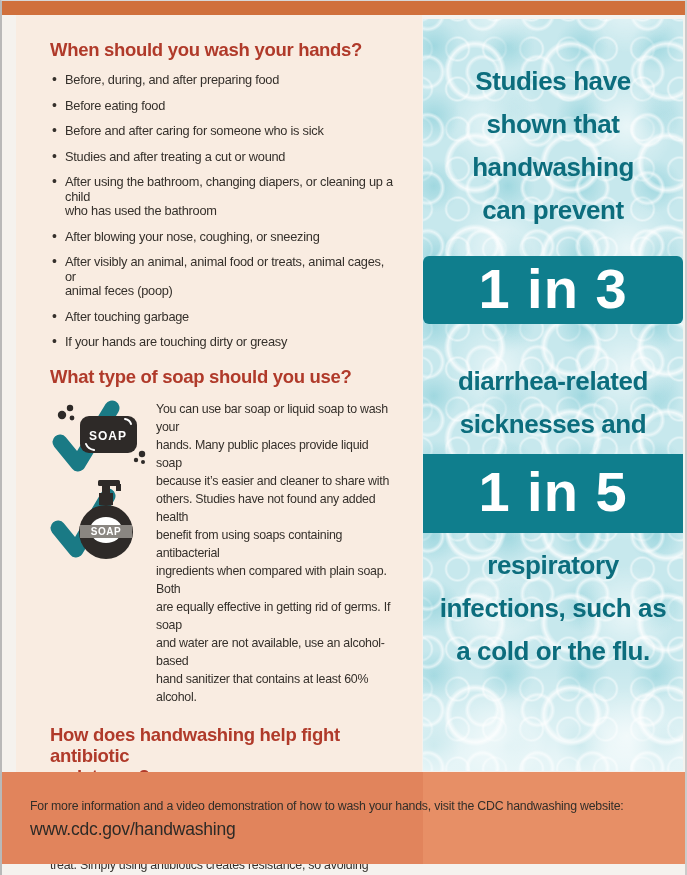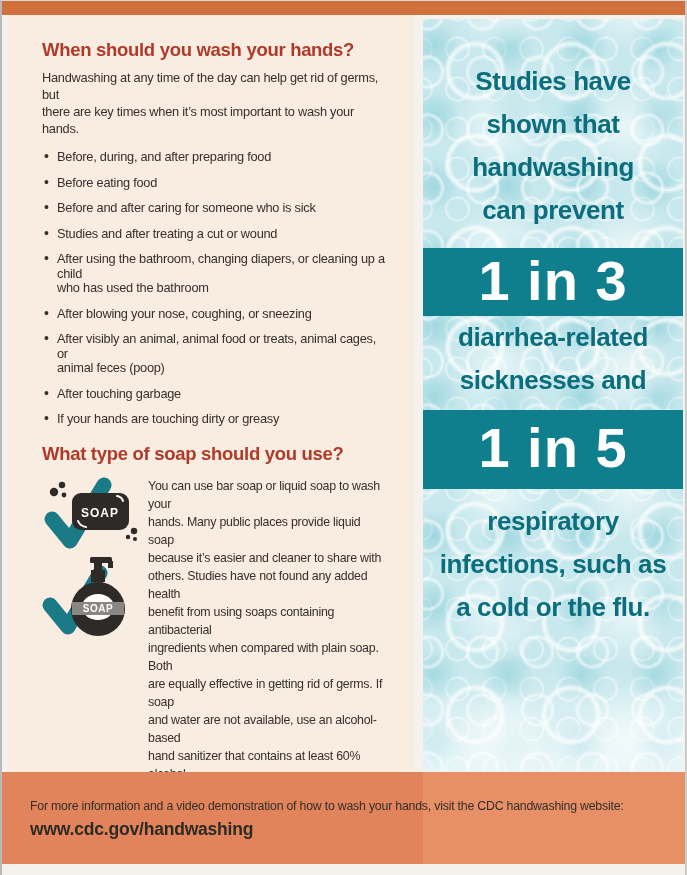--- a/index.html
+++ b/index.html
@@ -27,21 +27,21 @@
     border-right:2px solid #cbcbcb;
     border-top:1px solid #d8d8d8;
     overflow:hidden;
   }
   .topbar{
     position:absolute;left:0;top:0;width:100%;height:14px;
     background:var(--orange-bar);
   }
   
   .left-panel{
-    position:absolute;left:6px;top:14px;width:406px;height:757px;
+    position:absolute;left:14px;top:14px;width:406px;height:757px;
     background:var(--cream);
     padding:24px 24px 0 34px;
     color:var(--body-text);
   }
   .h-red{
     color:var(--heading-red);
     font-size:18.5px;font-weight:bold;letter-spacing:-0.3px;
     line-height:21px;
     white-space:pre-line;
   }
@@ -121,55 +121,53 @@
     white-space:pre-line;
   }
   .lead{padding-top:41px;}
   .banner{
     background:var(--teal-banner);
     color:#ffffff;
     text-align:center;
     font-weight:bold;
     font-size:56px;letter-spacing:1px;
   }
-  .banner-1{margin-top:16px;height:68px;line-height:66px;}
+  .banner-1{margin-top:24px;height:68px;line-height:66px;border-radius:6px;}
   .banner-2{margin-top:8px;height:79px;line-height:76px;text-align:center;}
-  .mid{padding-top:0;}
+  .mid{padding-top:0;margin-top:36px;}
   .tail{padding-top:11px;}
   
   .footer{
     position:absolute;left:0;top:771px;width:100%;height:92px;
     background:var(--footer-left);
     color:#322e29;
   }
   .footer-right-shade{
     position:absolute;right:0;top:0;height:100%;width:262px;
     background:var(--footer-right);
   }
   .footer-info{
     position:absolute;left:28px;top:27px;width:620px;
     font-size:12.3px;letter-spacing:-0.2px;
   }
   .footer-url{
     position:absolute;left:28px;top:47px;
-    font-size:17.5px;font-weight:bold;letter-spacing:-0.2px;
+    font-size:17.5px;font-weight:normal;letter-spacing:-0.2px;
     color:#2d2a26;
   }
 </style>
 </head>
 <body>
 
 <div class="page">
 
   <div class="topbar"></div>
 
   <div class="left-panel">
     <div class="h-red">When should you wash your hands?</div>
-    <div class="intro">Handwashing at any time of the day can help get rid of germs, but
-there are key times when it’s most important to wash your hands.</div>
 
     <ul class="key-times">
       <li>Before, during, and after preparing food</li>
       <li>Before eating food</li>
       <li>Before and after caring for someone who is sick</li>
       <li>Studies and after treating a cut or wound</li>
       <li>After using the bathroom, changing diapers, or cleaning up a child
 who has used the bathroom</li>
       <li>After blowing your nose, coughing, or sneezing</li>
       <li>After visibly an animal, animal food or treats, animal cages, or

